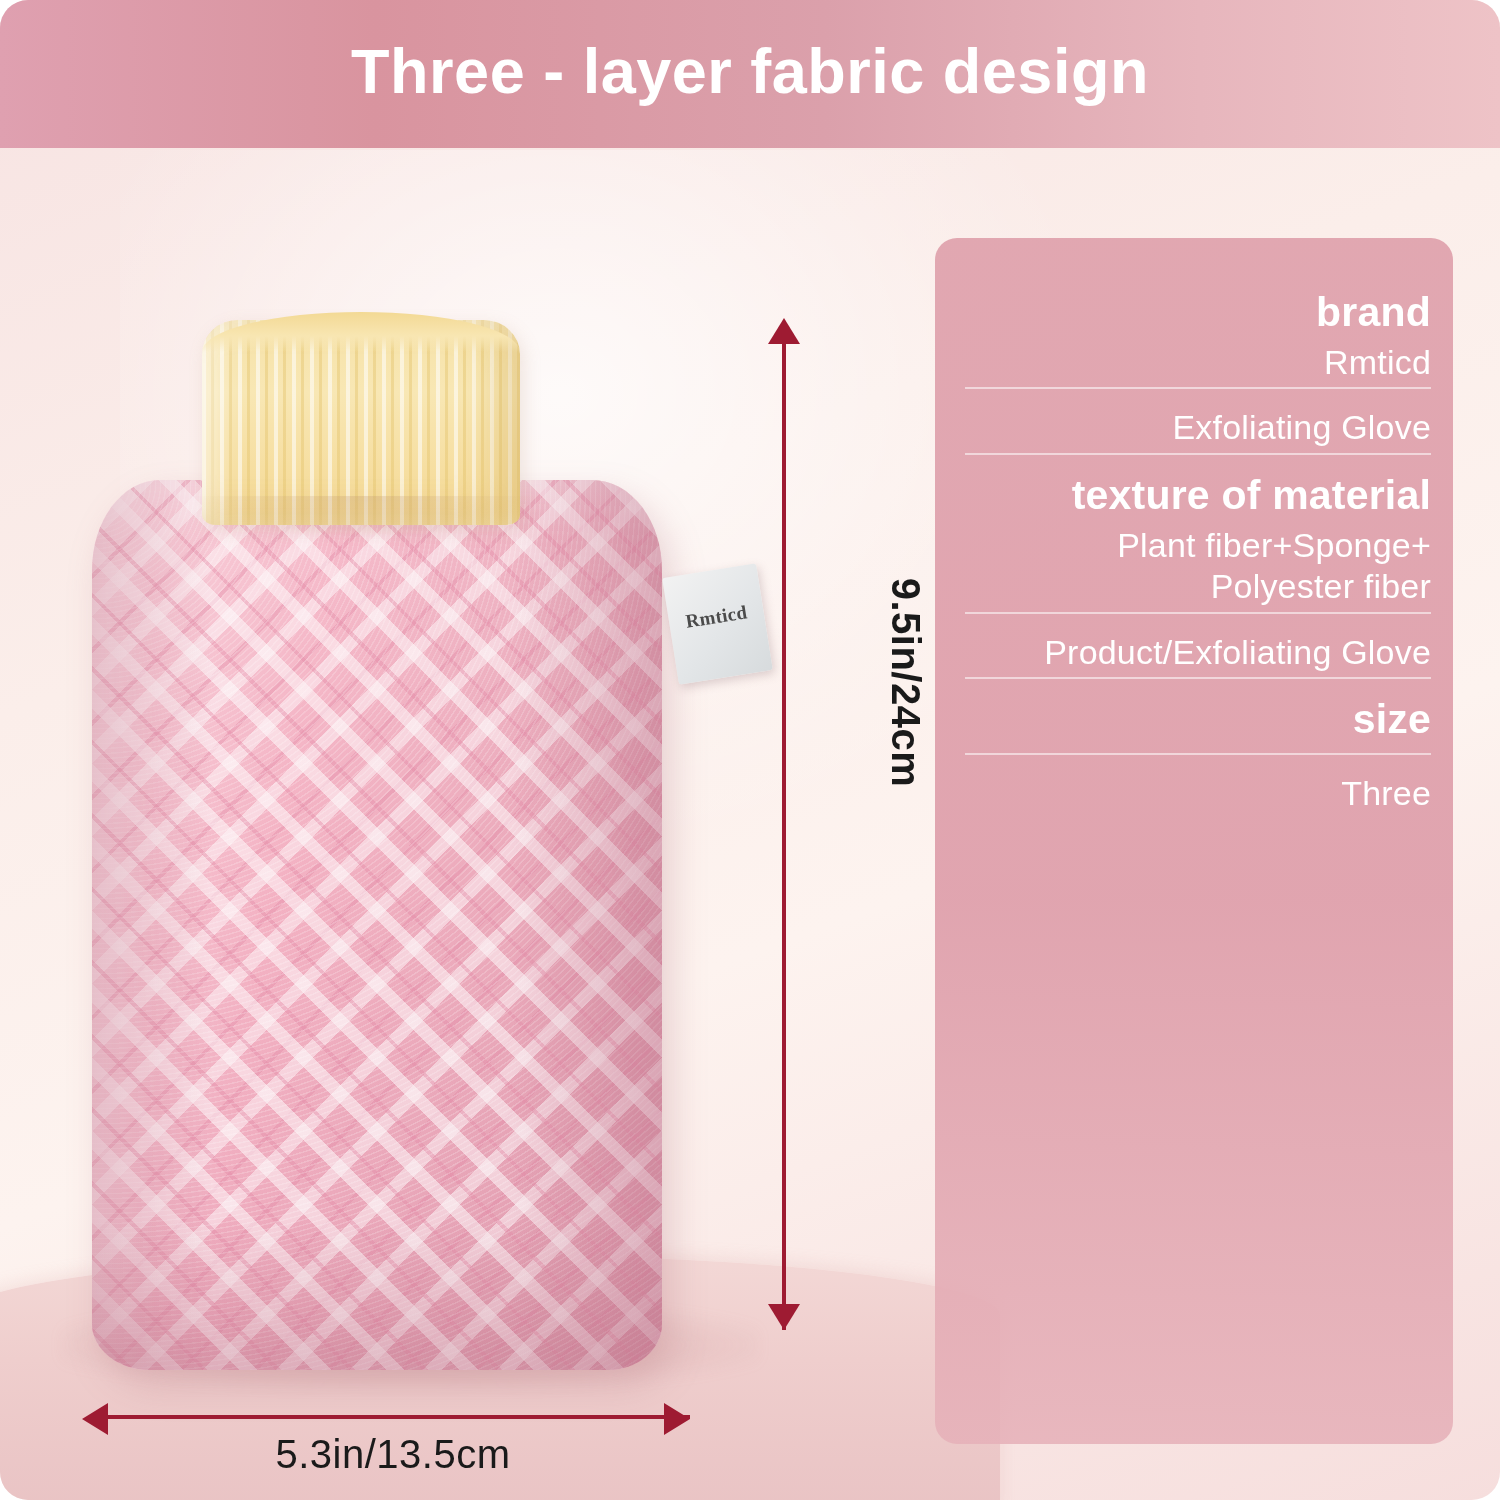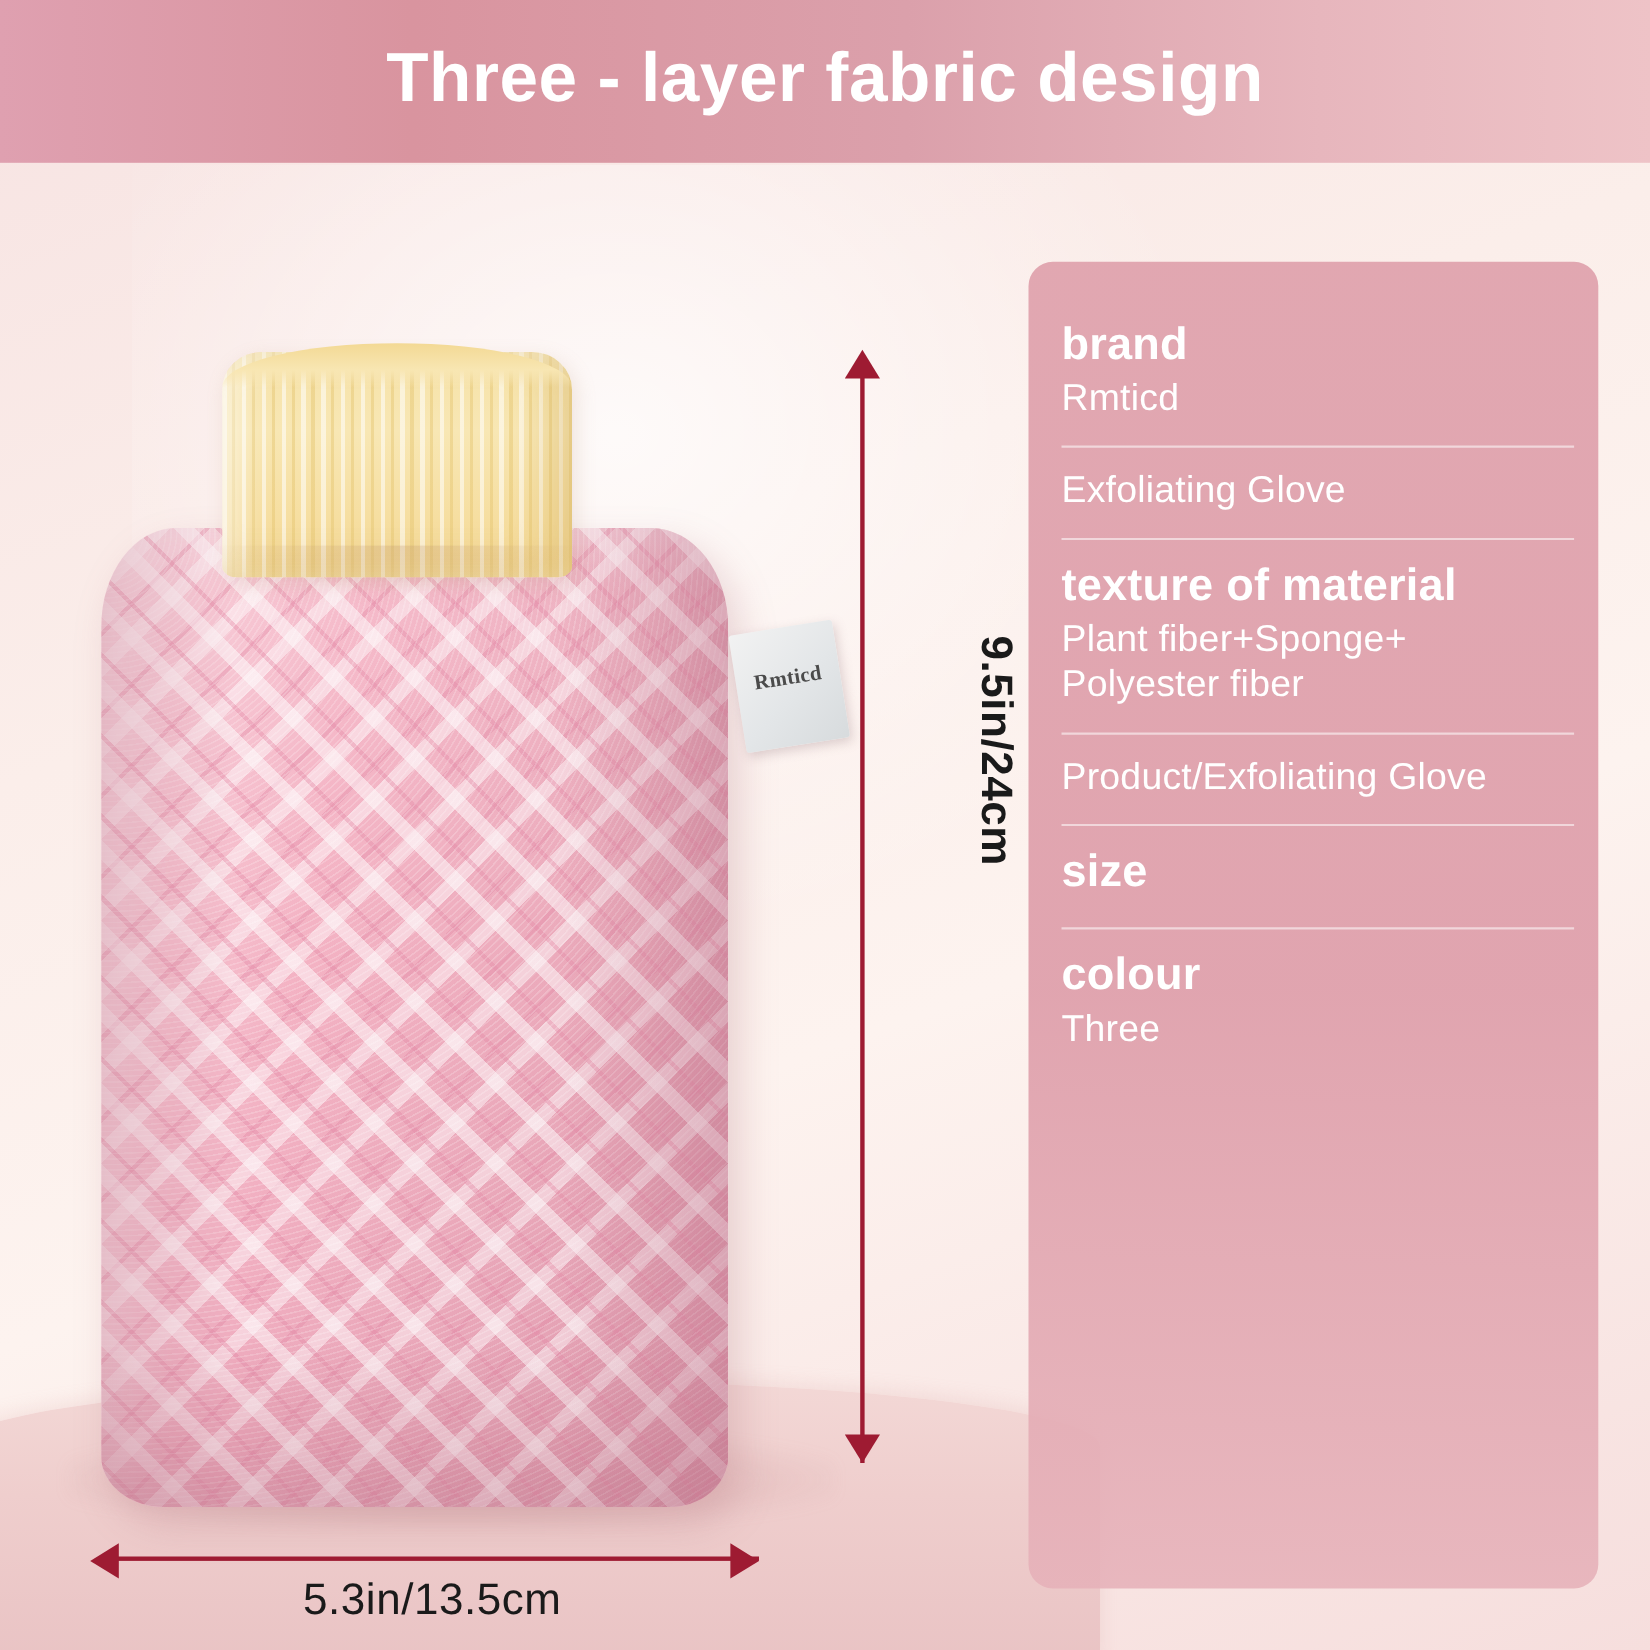--- a/index.html
+++ b/index.html
@@ -12,20 +12,21 @@
     font-family: "Liberation Sans", sans-serif;
     background: #ffffff;
     overflow: hidden;
   }
   .page {
     position: relative;
     width: 1500px;
     height: 1500px;
     background: linear-gradient(160deg, #f7e3e2 0%, #fbeeea 35%, #fdf3ef 60%, #f6dedd 100%);
     overflow: hidden;
+    border-radius: 28px;
   }
 
   
   .header {
     position: absolute;
     left: 0; top: 0;
     width: 1500px;
     height: 148px;
     background: linear-gradient(90deg, #dfa0b0 0%, #d9949f 25%, #dba0ab 55%, #e7b6bd 80%, #eec3c7 100%);
     display: flex;
@@ -253,23 +254,24 @@
     padding: 0 0 0 0;
     box-sizing: border-box;
   }
   .spec-list {
     position: absolute;
     left: 30px;
     top: 52px;
     right: 22px;
   }
   .spec-row {
-    padding-bottom: 22px;
+    padding-bottom: 4px;
     margin-bottom: 18px;
     border-bottom: 2px solid rgba(255,255,255,0.55);
+    text-align: right;
   }
   .spec-row.last {
     border-bottom: none;
   }
   .spec-label {
     font-size: 41px;
     font-weight: bold;
     color: #ffffff;
     line-height: 1.12;
     margin-bottom: 6px;
@@ -341,20 +343,19 @@
 
       <div class="spec-row">
         <div class="spec-value">Product/Exfoliating Glove</div>
       </div>
 
       <div class="spec-row">
         <div class="spec-label">size</div>
       </div>
 
       <div class="spec-row last">
-        <div class="spec-label">colour</div>
         <div class="spec-value">Three</div>
       </div>
 
     </div>
   </div>
 
 </div>
 
 </body></html>

